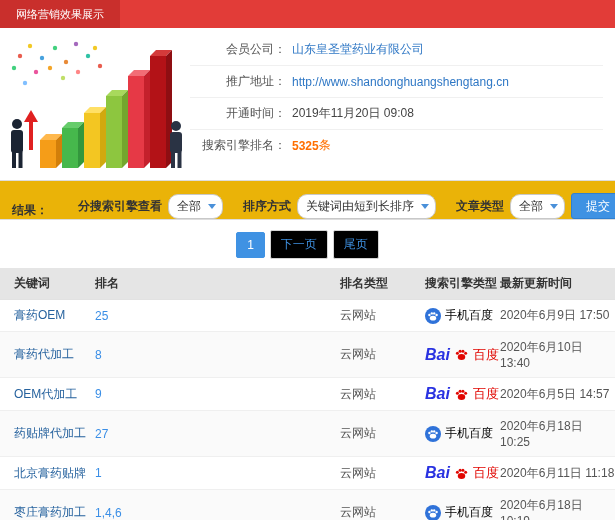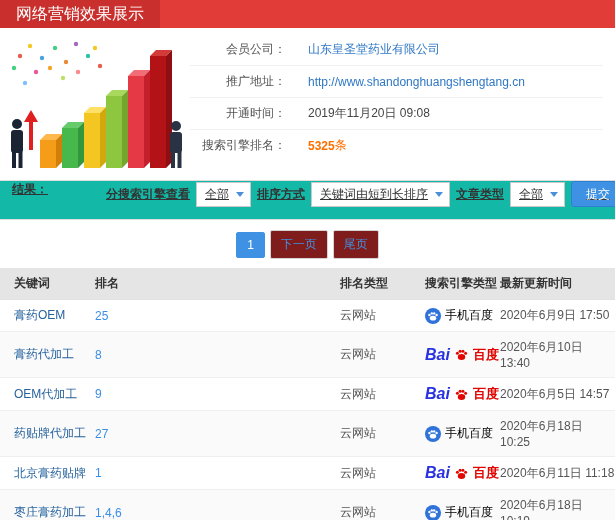--- a/index.html
+++ b/index.html
@@ -1,56 +1,56 @@
 <!DOCTYPE html>
 <html><head>
 <meta charset="utf-8">
 <style>
   html,body{margin:0;padding:0;}
   body{width:615px;height:520px;overflow:hidden;background:#fff;color:#333;
        font-family:"Liberation Sans","DejaVu Sans",sans-serif;font-size:12px;}
   .topbar{height:28px;background:#e23c38;display:flex;align-items:stretch;}
-  .topbar-title{background:#c92f2c;color:#fff;display:flex;align-items:center;padding:8px 16px;font-size:16px;}
+  .topbar-title{background:#c92f2c;color:#fff;display:flex;align-items:center;padding:8px 16px;font-size:11px;}
   .info-section{display:flex;}
   .illustration{width:190px;height:152px;flex:0 0 auto;}
   .info-rows{flex:1;margin:6px 12px 0 0;}
   .info-row{display:flex;align-items:center;height:31px;border-bottom:1px solid #f0f0f0;}
   .info-row:last-child{border-bottom:none;}
   .info-label{width:96px;text-align:right;color:#555;flex:0 0 auto;}
-  .info-value{margin-left:22px;}
+  .info-value{margin-left:6px;}
   .info-value.link{color:#2e77c5;cursor:pointer;}
   .info-value.text{color:#444;}
   .info-value.highlight{color:#ff6f00;font-weight:bold;}
   .suffix{color:#ff6f00;}
-  .filter-bar{height:40px;background:#14b8a6;border-top:1px solid #ddd;border-bottom:1px solid #ddd;
-              display:flex;align-items:flex-start;padding:0 12px;box-sizing:border-box;text-decoration:underline;}
+  .filter-bar{height:40px;background:#eab308;border-top:1px solid #ddd;border-bottom:1px solid #ddd;
+              display:flex;align-items:flex-end;padding:0 12px;box-sizing:border-box;}
   .result-label{font-weight:bold;color:#333;}
   .filter-controls{margin-left:auto;display:flex;align-items:center;gap:6px;}
-  .f-label{font-weight:bold;color:#333;white-space:nowrap;}
-  .select{background:#fff;border:1px solid #c8c8c8;border-radius:0;height:23px;display:inline-flex;
+  .f-label{font-weight:bold;color:#333;white-space:nowrap;margin-left:14px;}
+  .select{background:#fff;border:1px solid #c8c8c8;border-radius:10px;height:23px;display:inline-flex;
           align-items:center;padding:0 6px 0 8px;gap:7px;white-space:nowrap;cursor:pointer;}
   .caret{width:0;height:0;border-left:4px solid transparent;border-right:4px solid transparent;border-top:5px solid #4a90d9;}
   .submit{background:#3f92e3;color:#fff;border:1px solid #2f7fd0;border-radius:3px;height:26px;
           padding:0 14px;font-size:12px;white-space:nowrap;margin-right:-22px;cursor:pointer;}
   .pagination{display:flex;justify-content:center;align-items:center;gap:5px;padding:10px 0 9px;}
-  .page-box{border:1px solid #d5d5d5;background:#7f1d1d;color:#3f92e3;padding:5px 10px;border-radius:2px;cursor:pointer;}
+  .page-box{border:1px solid #d5d5d5;background:#000000;color:#3f92e3;padding:5px 10px;border-radius:2px;cursor:pointer;}
   .page-box.current{background:#3f92e3;border-color:#3f92e3;color:#fff;}
   table{width:615px;border-collapse:collapse;table-layout:fixed;}
   thead th{background:#e5e5e5;font-weight:bold;text-align:left;padding:7px 0;color:#333;
            border-bottom:1px solid #e2e2e2;font-size:12px;}
   tbody td{padding:7px 0;border-bottom:1px solid #efefef;font-size:12px;color:#555;height:14px;}
   tbody tr:nth-child(even){background:#fafafa;}
   th:first-child,td:first-child{padding-left:14px;}
   .kw{color:#26629e;cursor:pointer;}
   .rank{color:#3a8ee6;cursor:pointer;}
   .time{color:#555;}
   .logo{display:inline-flex;align-items:center;gap:4px;vertical-align:middle;}
   .mb-label{color:#000000;text-align:center;}
   .bd-bai{color:#2932e1;font-weight:bold;font-style:italic;font-size:16px;}
-  .bd-cn{color:#e10601;font-weight:bold;font-size:13px;}
+  .bd-cn{color:#e10601;font-weight:normal;font-size:13px;}
 </style>
 </head>
 <body>
 
 <div class="topbar">
   <span class="topbar-title">网络营销效果展示</span>
 </div>
 
 <div class="info-section">
   <div class="illustration">

